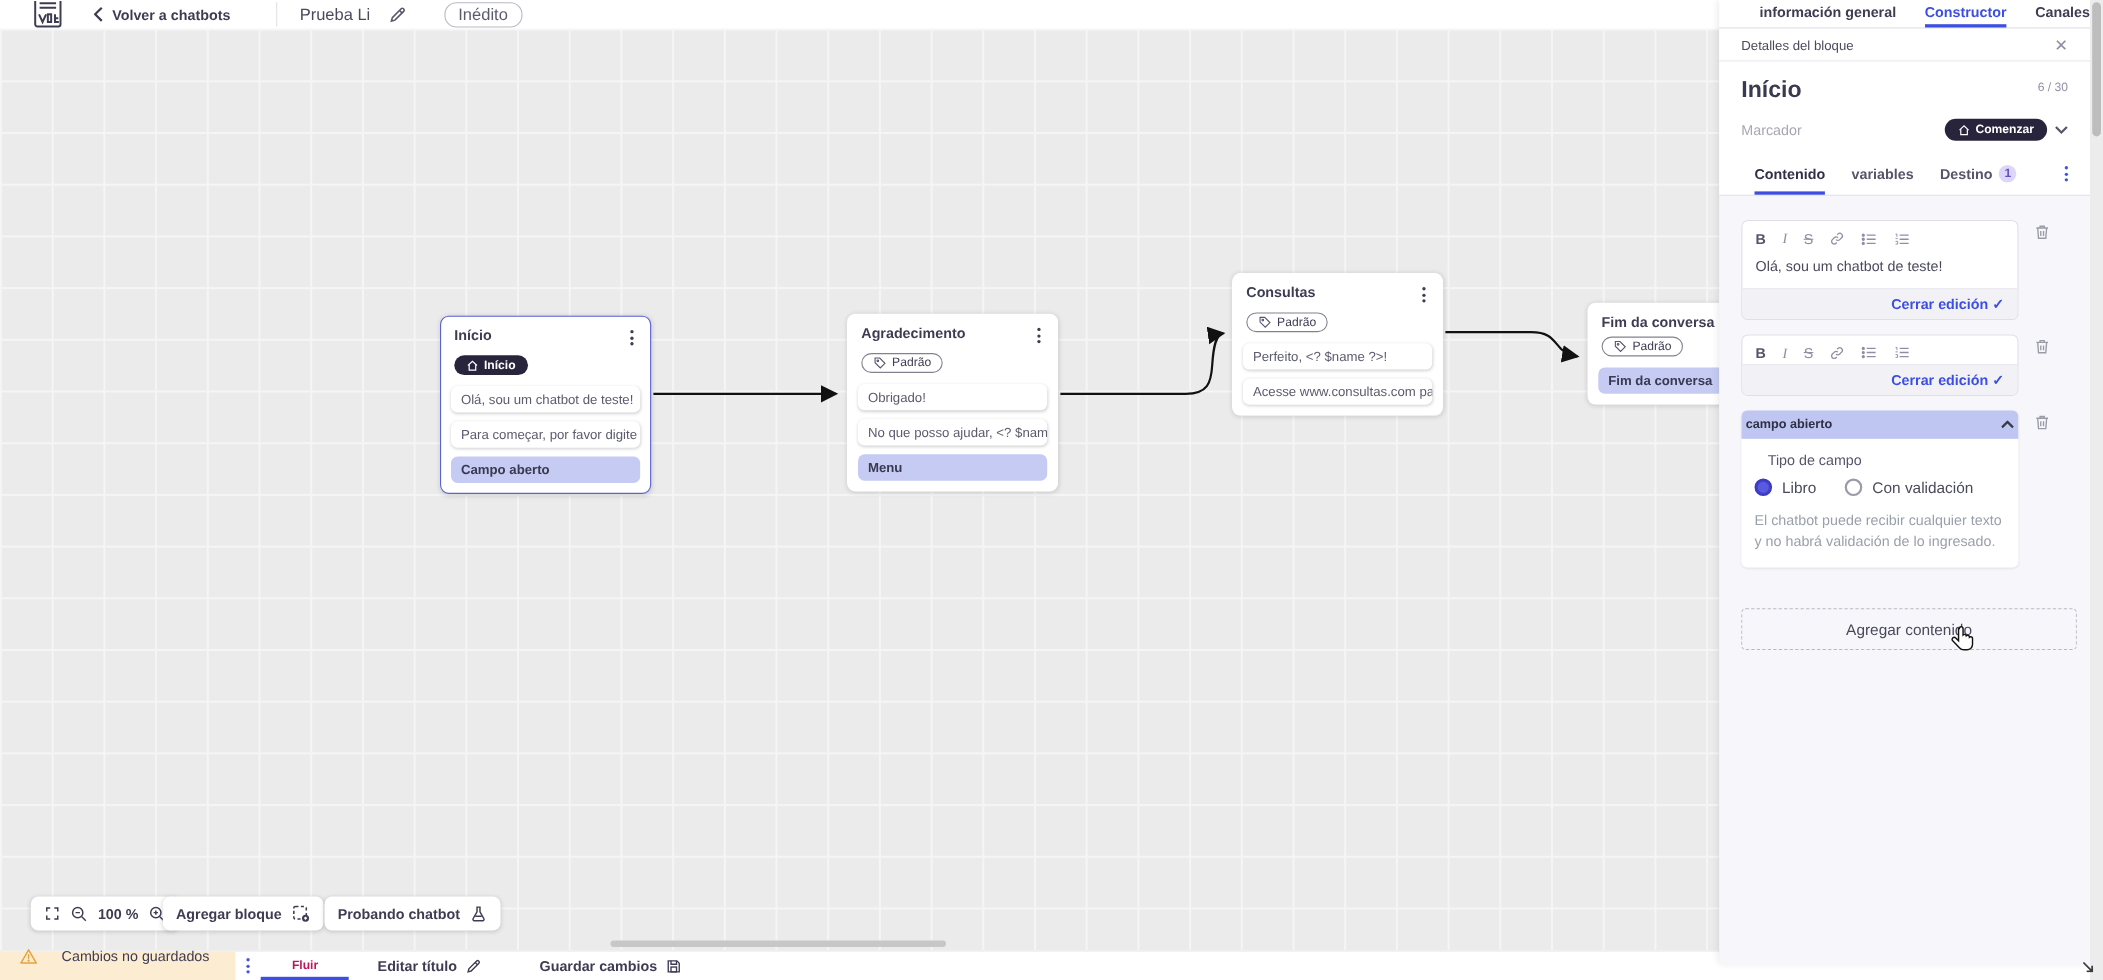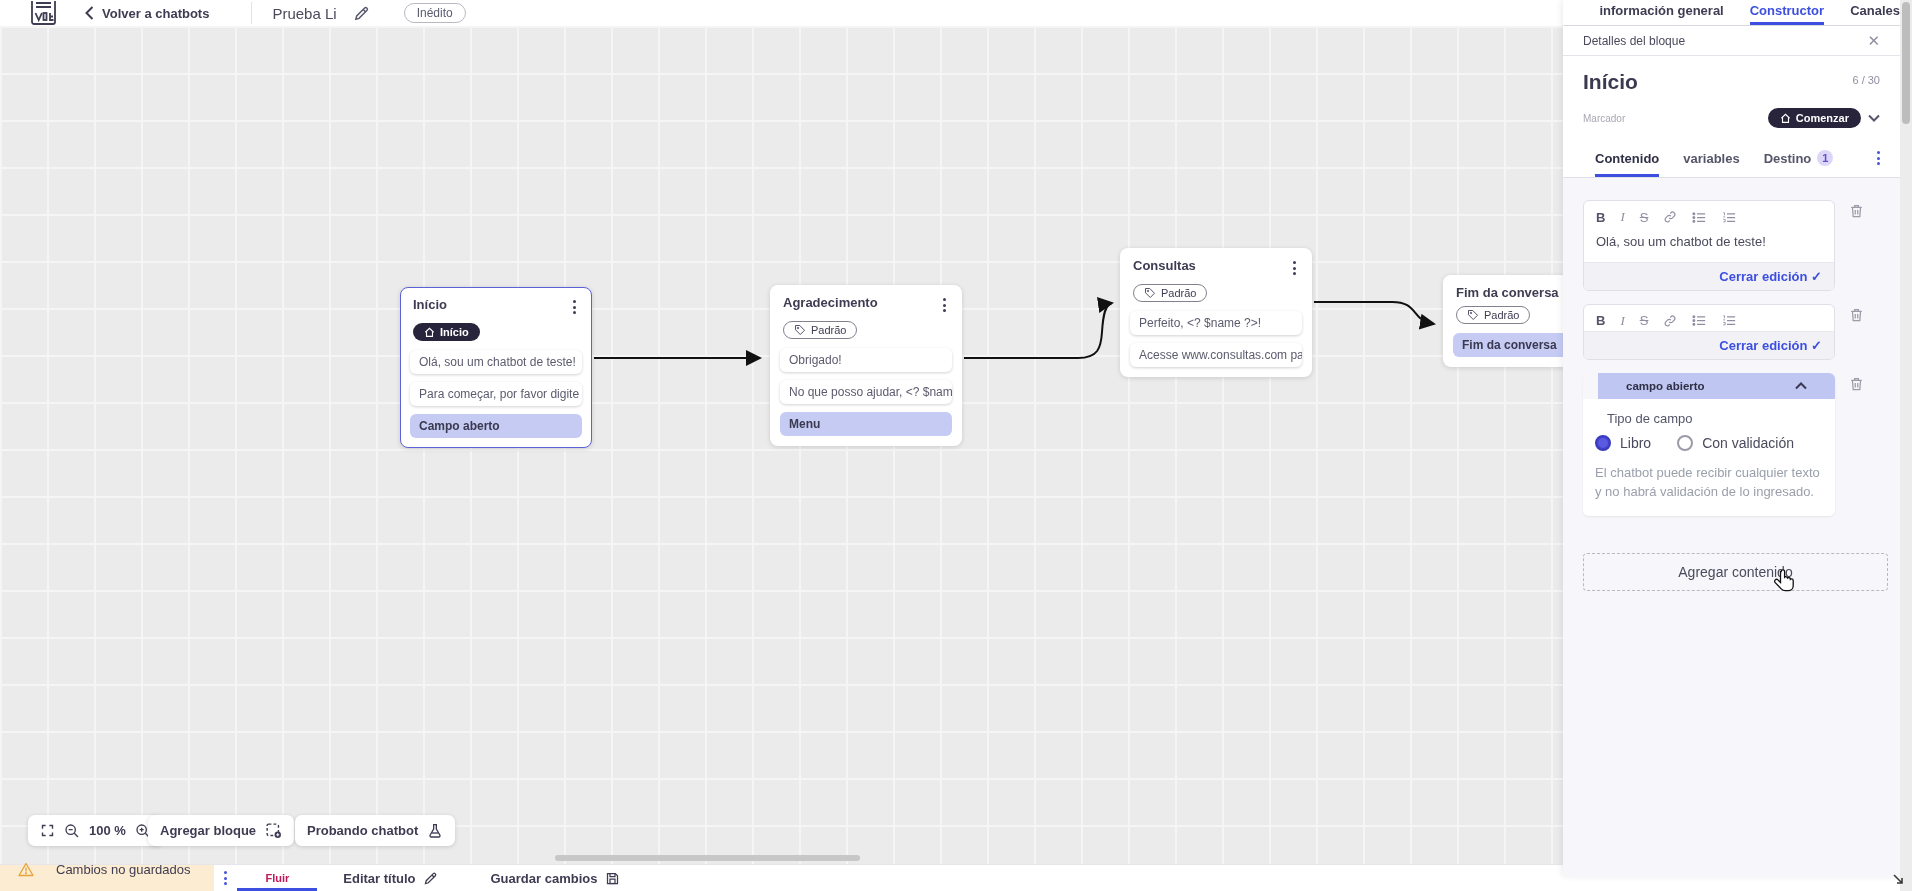--- a/index.html
+++ b/index.html
@@ -7,21 +7,21 @@
   body { font-family:"Liberation Sans", sans-serif; color:#3e3c52; background:#fff; position:relative; }
 
   
   .topbar { position:absolute; left:0; top:0; width:1563px; height:26px; background:#fff; display:flex; align-items:center; z-index:5; }
   .logo { margin-left:30px; width:27px; height:25px; }
   .back-group { display:flex; align-items:center; margin-left:28px; gap:8px; cursor:pointer; }
   .back-label { font-size:13px; font-weight:700; color:#3e3c52; }
   .tb-divider { width:1px; height:22px; background:#e2e2e8; margin-left:42px; }
   .bot-title { margin-left:20px; font-size:15px; color:#4a4a5c; }
   .pencil-btn { margin-left:16px; display:flex; align-items:center; }
-  .status-pill { margin-left:34px; border:1px solid #b9b9c4; border-radius:11px; padding:2px 12px; font-size:12px; color:#5b5b6e; background:#fff; }
+  .status-pill { margin-left:34px; border:1px solid #b9b9c4; border-radius:11px; padding:2px 12px; font-size:15px; color:#5b5b6e; background:#fff; }
 
   
   .canvas { position:absolute; left:0; top:26px; width:1563px; height:838px; overflow:hidden;
     background-color:#ebebeb;
     background-image:linear-gradient(#f5f5f5 1.5px, transparent 1.5px), linear-gradient(90deg,#f5f5f5 1.5px, transparent 1.5px);
     background-size:47px 47px; }
   .edges { position:absolute; left:0; top:0; width:100%; height:100%; pointer-events:none; }
 
   .node { position:absolute; width:192px; background:#fff; border-radius:8px; padding:9px 9px 9px; box-shadow:0 1px 5px rgba(0,0,0,.14); border:1px solid transparent; }
   .node.selected { border:1.5px solid #5c62d6; }
@@ -46,21 +46,21 @@
   .panel-tabs { height:26px; background:#fff; display:flex; align-items:flex-end; gap:26px; padding:0 0 0 22px; border-bottom:1px solid #d8d8de;justify-content:flex-end; }
   .panel-tab { font-size:13px; font-weight:700; color:#3e3c52; padding-bottom:4px; border-bottom:3px solid transparent; cursor:pointer; white-space:nowrap; }
   .panel-tab.active { color:#3c4fe0; border-bottom-color:#3c4fe0; }
   .drawer-head { height:30px; background:#fff; display:flex; align-items:center; justify-content:space-between; padding:0 20px; border-bottom:1px solid #e4e4ea; font-size:12px; color:#4a4a5c; }
   .close-x { font-size:15px; color:#8f8fa3; cursor:pointer; }
   .block-head { background:#fff; padding:14px 20px 12px; }
   .bh-row1 { display:flex; justify-content:space-between; align-items:flex-start; }
   .block-title { font-size:21px; font-weight:700; color:#3a3950; }
   .char-count { font-size:11px; color:#8f8fa3; margin-top:4px; }
   .bh-row2 { display:flex; justify-content:space-between; align-items:center; margin-top:14px; }
-  .marker-label { font-size:10px; color:#a7a7b3; }
+  .marker-label { font-size:13px; color:#a7a7b3; }
   .marker-group { display:flex; align-items:center; gap:7px; }
   .content-tabs { background:#fff; display:flex; align-items:flex-end; gap:24px; padding:10px 0 0 32px; border-bottom:1px solid #e0e0e6; position:relative; }
   .ct-tab { font-size:13px; font-weight:700; color:#55556a; padding-bottom:8px; border-bottom:3px solid transparent; cursor:pointer; display:flex; align-items:center; gap:6px; }
   .ct-tab.active { color:#2f2f45; border-bottom-color:#3c4fe0; }
   .num-badge { width:16px; height:16px; border-radius:50%; background:#ddd6f9; color:#6150c9; font-size:11px; font-weight:700; display:flex; align-items:center; justify-content:center; }
   .content-tabs .kebab { position:absolute; right:14px; top:8px; }
 
   .panel-body { padding:22px 20px 0; }
   .editor-row { display:flex; align-items:flex-start; gap:14px; margin-bottom:13px; }
   .editor { flex:0 0 252px; background:#fff; border:1px solid #dfdfe8; border-radius:6px; overflow:hidden; }
@@ -68,21 +68,21 @@
   .ed-toolbar .tbtn { cursor:pointer; font-size:13px; display:flex; align-items:center; }
   .tb-b { font-weight:700; color:#55556a; }
   .tb-i { font-style:italic; font-family:"Liberation Serif",serif; }
   .tb-s { text-decoration:line-through; }
   .ed-text { padding:6px 12px 10px; font-size:13px; color:#4a4a5c; line-height:1.45; min-height:20px; }
   .ed-footer { background:#f2f2f6; border-top:1px solid #e8e8ee; padding:6px 12px; text-align:right; font-size:13px; font-weight:700; color:#3c4fe0; cursor:pointer; }
   .trash-btn { margin-top:3px; cursor:pointer; }
 
   .open-field { margin-top:5px; }
   .of-card { flex:0 0 252px; border-radius:6px; overflow:hidden; box-shadow:0 1px 2px rgba(0,0,0,.08); }
-  .of-head { background:#bfc6f1; display:flex; justify-content:space-between; align-items:center; padding:7px 28px; cursor:pointer;margin-left:15px; }
+  .of-head { background:#bfc6f1; display:flex; justify-content:space-between; align-items:center; padding:7px 4px; cursor:pointer; }
   .of-title { font-size:11.5px; font-weight:700; color:#2f2f45; }
   .of-body { background:#fff; padding:12px 12px 14px; }
   .of-type-label { font-size:13px; color:#55556a; margin-left:12px; }
   .radio-row { display:flex; align-items:center; gap:26px; margin-top:9px; }
   .radio-opt { display:flex; align-items:center; gap:9px; font-size:14px; color:#4a4a5c; cursor:pointer; }
   .radio { width:16px; height:16px; border-radius:50%; border:2px solid #9a9aa8; background:#fff; position:relative; }
   .radio.on { border-color:#3b3bbf; background:#5a5ae0; box-shadow:inset 0 0 0 1px #4040c8; }
   .of-helper { margin-top:13px; font-size:13px; color:#9aa0ab; line-height:1.45; }
 
   .add-content { margin:24px 0 0; width:305px; border:1.5px dashed #b9b9c2; border-radius:4px; background:transparent; padding:10px 0; text-align:center; font-size:14px; color:#4a4a5c; cursor:pointer; font-family:inherit; }

